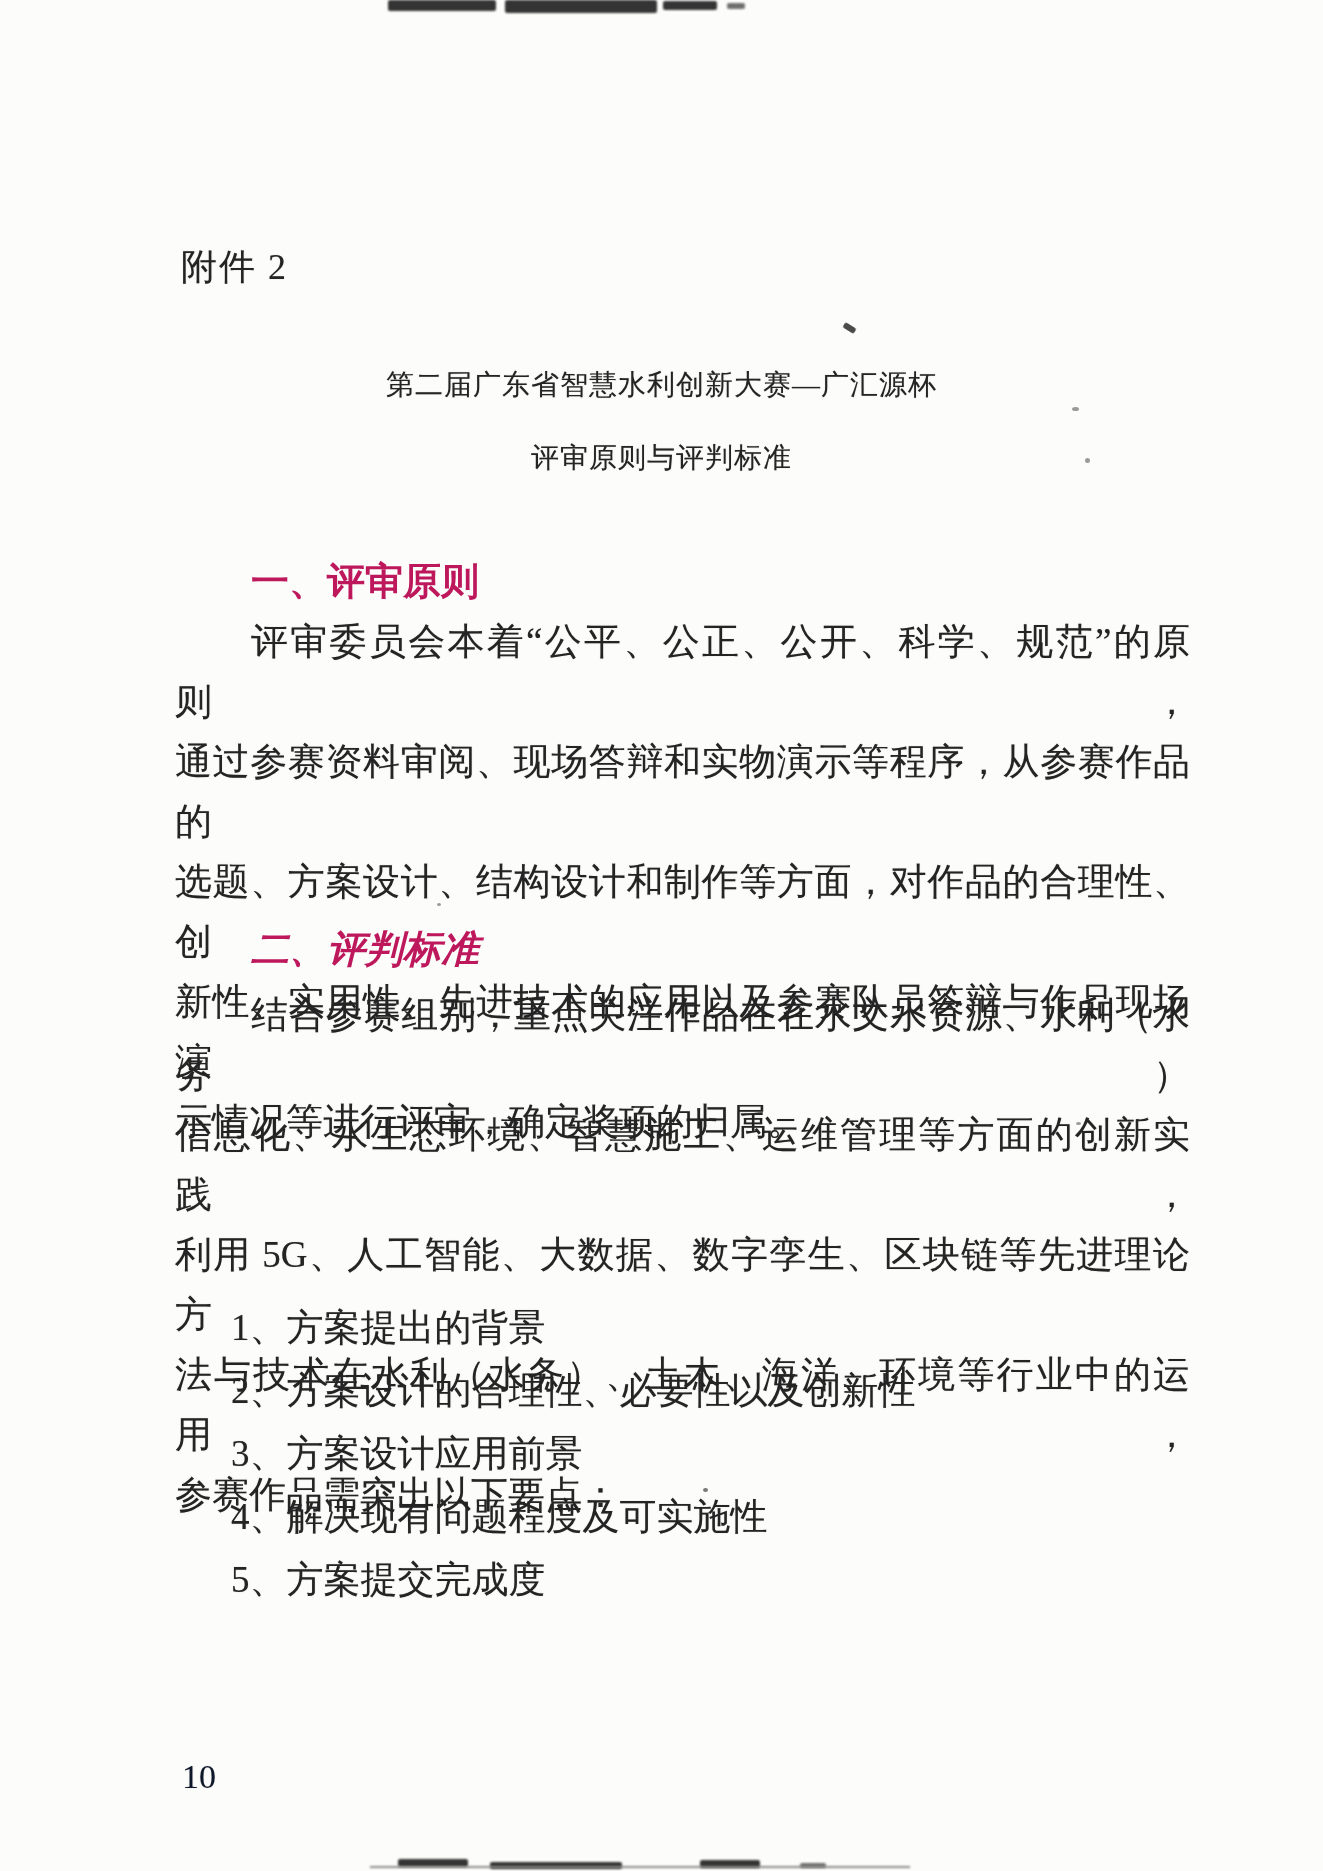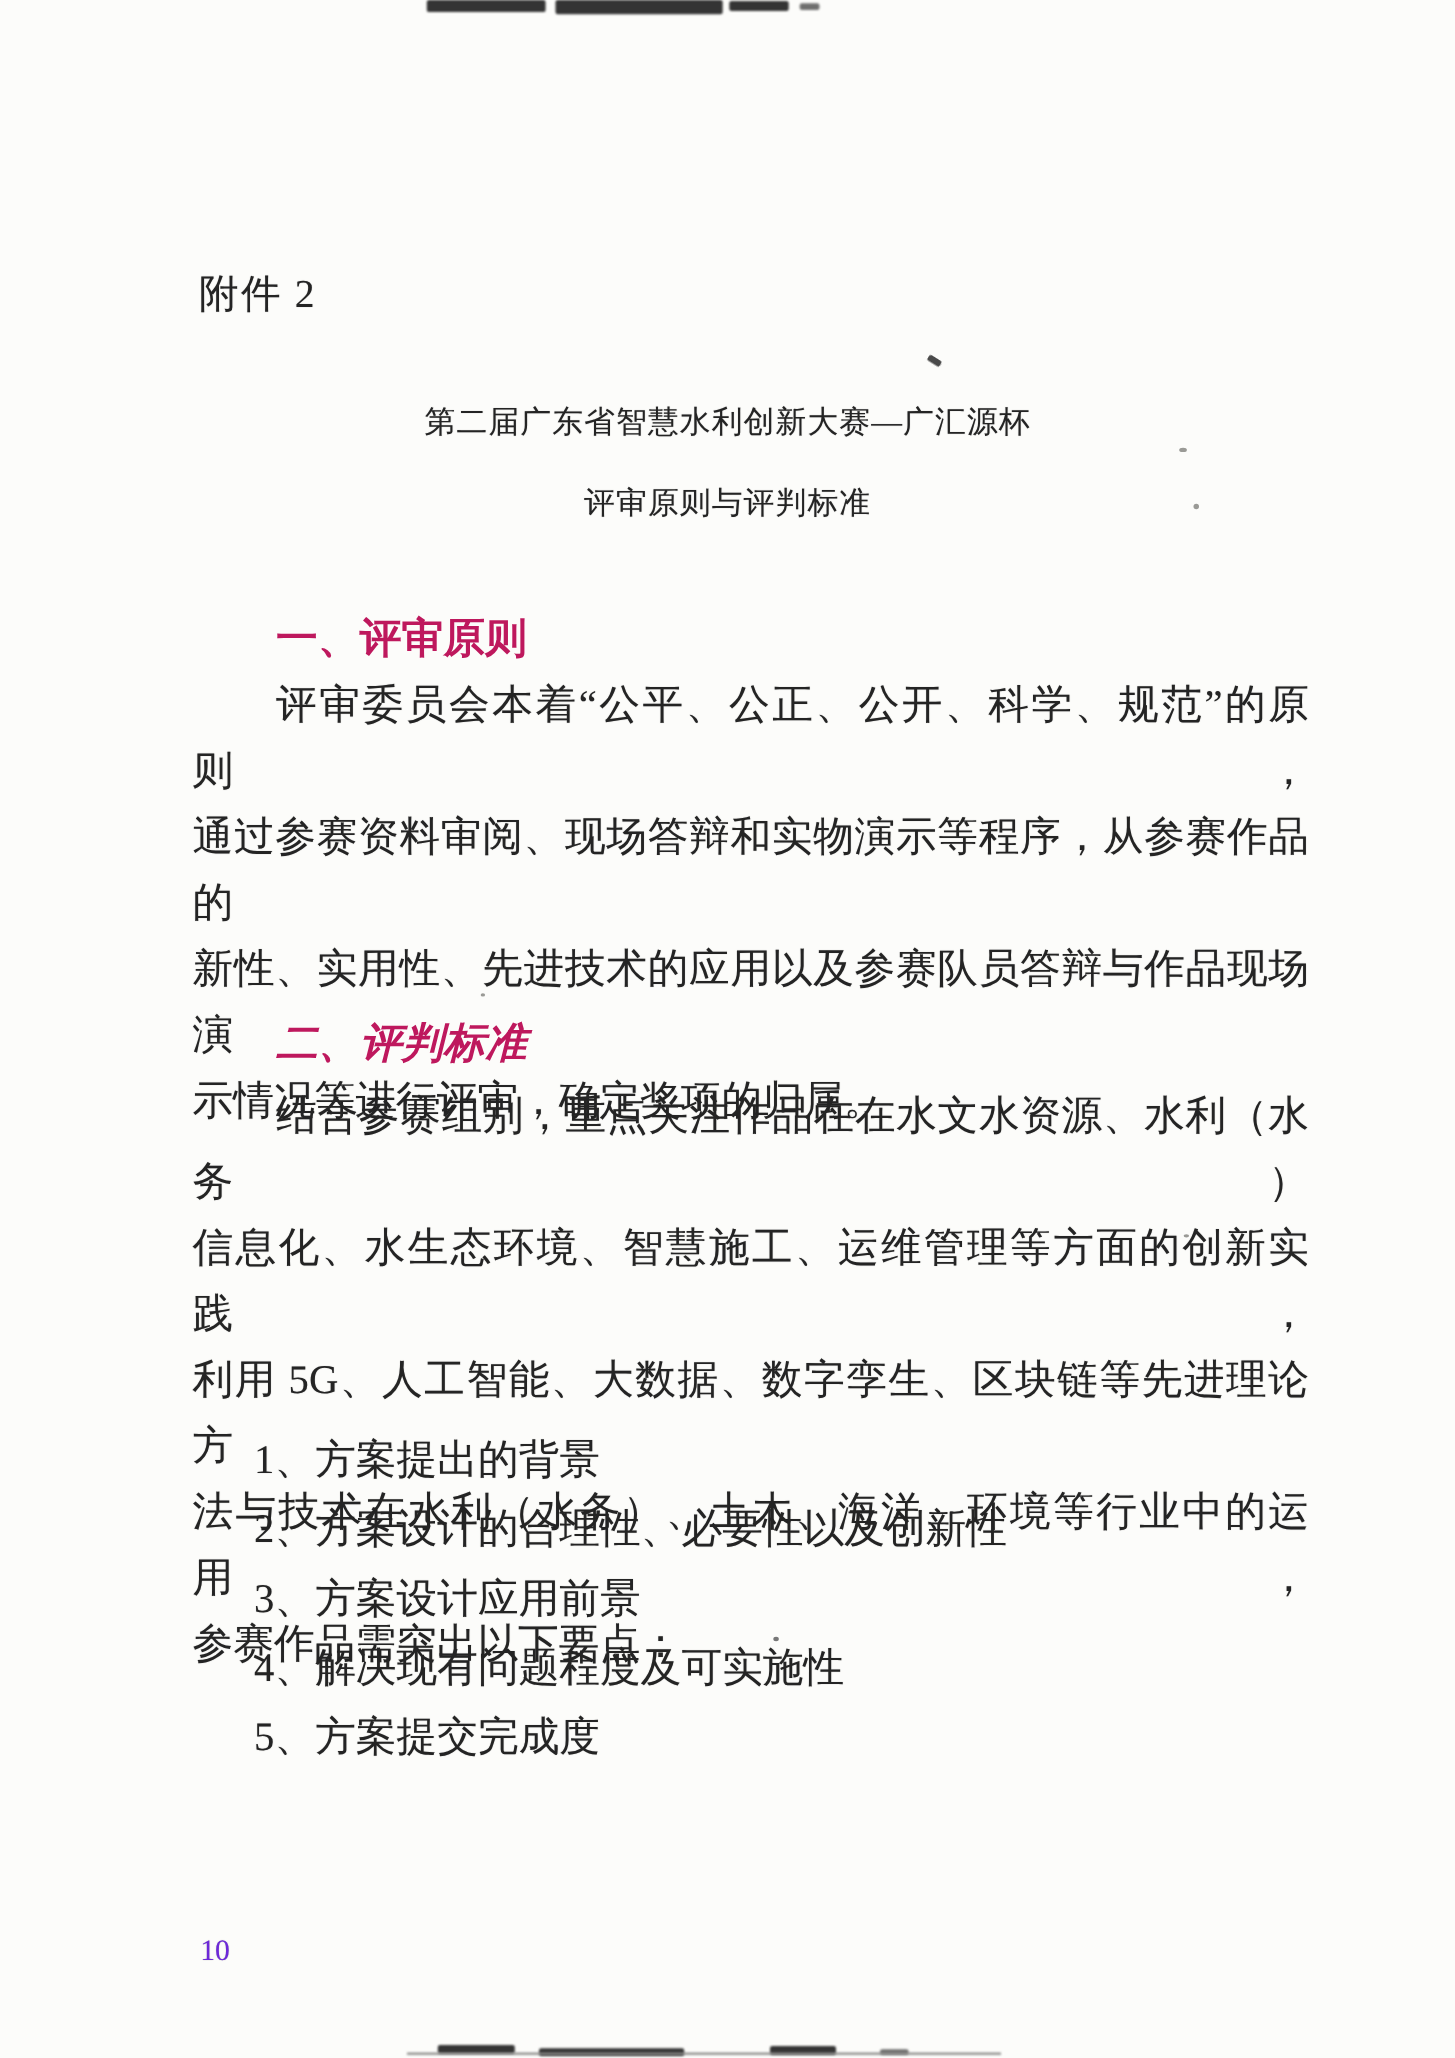--- a/index.html
+++ b/index.html
@@ -72,22 +72,22 @@
   }
   .list-item {
     font-size: 37px;
     line-height: 63px;
     padding-left: 56px;
     white-space: nowrap;
   }
   .pagenum {
     position: absolute;
     left: 182px; top: 1758px;
-    font-size: 27px;
-    color: #6d28d9;
+    font-size: 34px;
+    color: #0f172a;
   }
 
   
   .art { position: absolute; pointer-events: none; }
   .smudge { background: #343434; filter: blur(0.8px); border-radius: 2px; }
   .speck  { background: #9a9a96; border-radius: 50%; filter: blur(0.5px); }
   .tick   { background: #4a4a4a; border-radius: 2px; filter: blur(0.6px); }
 </style>
 </head>
 <body>
@@ -117,20 +117,21 @@
   <div class="title-block">
     <div class="title-line txt">第二届广东省智慧水利创新大赛—广汇源杯</div>
     <div class="title-line txt">评审原则与评判标准</div>
   </div>
 
   <div class="heading h1pos">一、评审原则</div>
 
   <div class="para p1pos">
     <div class="line j indent txt">评审委员会本着“公平、公正、公开、科学、规范”的原则，</div>
     <div class="line j txt">通过参赛资料审阅、现场答辩和实物演示等程序，从参赛作品的</div>
+    <div class="line j txt">选题、方案设计、结构设计和制作等方面，对作品的合理性、创</div>
     <div class="line j txt">新性、实用性、先进技术的应用以及参赛队员答辩与作品现场演</div>
     <div class="line txt">示情况等进行评审，确定奖项的归属。</div>
   </div>
 
   <div class="heading h2pos">二、评判标准</div>
 
   <div class="para p2pos">
     <div class="line j indent txt">结合参赛组别，重点关注作品在在水文水资源、水利（水务）</div>
     <div class="line j txt">信息化、水生态环境、智慧施工、运维管理等方面的创新实践，</div>
     <div class="line j txt">利用 5G、人工智能、大数据、数字孪生、区块链等先进理论方</div>

